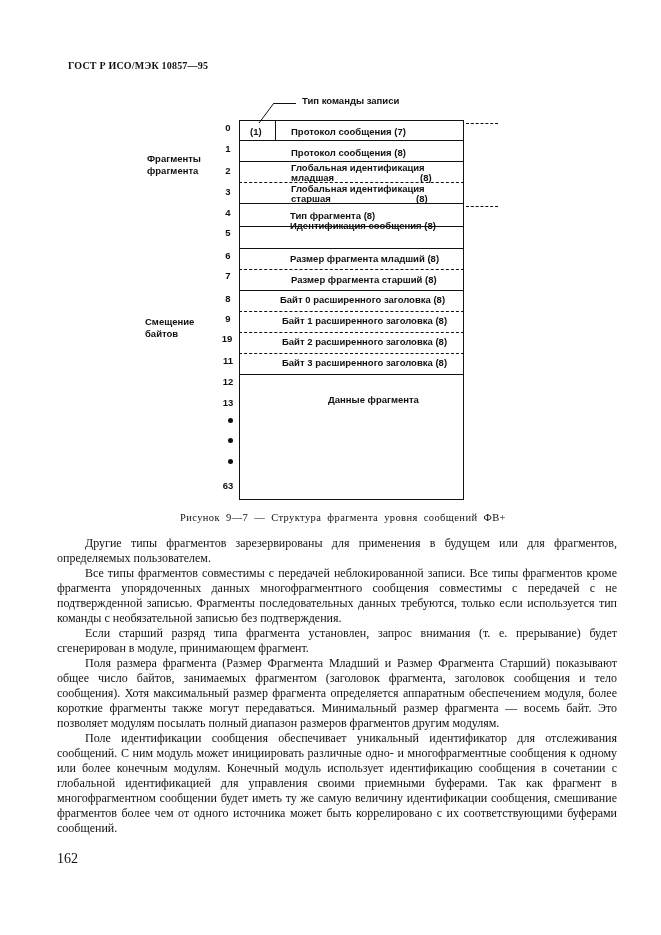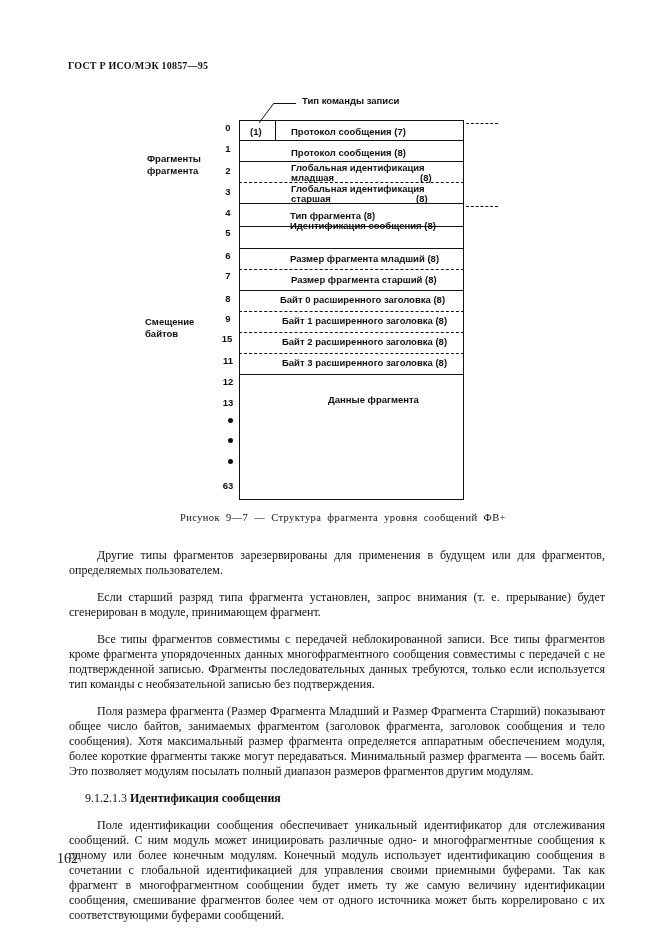--- a/index.html
+++ b/index.html
@@ -9,21 +9,21 @@
     .abs { position: absolute; }
     .doc-header { left: 68px; top: 60px; font-size: 10px; font-weight: bold; letter-spacing: 0.2px; }
     .diag-text { font-size: 9.5px; font-weight: bold; white-space: nowrap; }
     .num { font-size: 9.5px; font-weight: bold; width: 20px; text-align: center; }
     .hline { position: absolute; height: 0; border-top: 1.5px solid #111; }
     .dline { position: absolute; height: 0; border-top: 1.5px dashed #111; }
     .vline { position: absolute; width: 0; border-left: 1.5px solid #111; }
     .dot { position: absolute; width: 5px; height: 5px; border-radius: 50%; background: #111; }
     .caption { left: 180px; top: 512px; font-size: 10.5px; letter-spacing: 0.4px; word-spacing: 3px; }
     .body-text { left: 57px; width: 560px; font-size: 12px; line-height: 15px; text-align: justify; }
-    .para { margin: 12px; text-indent: 28px; }
+    .para { margin: 0; text-indent: 28px; }
     .heading { margin: 0; text-indent: 28px; }
     .heading b { font-weight: bold; }
     .page-num { left: 57px; top: 851px; font-size: 14px; }
   </style>
 </head>
 <body>
 
 <div class="abs serif doc-header">ГОСТ Р ИСО/МЭК 10857—95</div>
 
 <div>
@@ -46,21 +46,21 @@
   <div class="abs sans num" style="left:218px; top:122px;">0</div>
   <div class="abs sans num" style="left:218px; top:143px;">1</div>
   <div class="abs sans num" style="left:218px; top:165px;">2</div>
   <div class="abs sans num" style="left:218px; top:186px;">3</div>
   <div class="abs sans num" style="left:218px; top:207px;">4</div>
   <div class="abs sans num" style="left:218px; top:227px;">5</div>
   <div class="abs sans num" style="left:218px; top:250px;">6</div>
   <div class="abs sans num" style="left:218px; top:270px;">7</div>
   <div class="abs sans num" style="left:218px; top:293px;">8</div>
   <div class="abs sans num" style="left:218px; top:313px;">9</div>
-  <div class="abs sans num" style="left:217px; top:333px;">15</div>
+  <div class="abs sans num" style="left:217px; top:333px;">19</div>
   <div class="abs sans num" style="left:218px; top:355px;">11</div>
   <div class="abs sans num" style="left:218px; top:376px;">12</div>
   <div class="abs sans num" style="left:218px; top:397px;">13</div>
   <div class="dot" style="left:228px; top:418px;"></div>
   <div class="dot" style="left:228px; top:438px;"></div>
   <div class="dot" style="left:228px; top:459px;"></div>
   <div class="abs sans num" style="left:218px; top:480px;">63</div>
 
   <div class="vline" style="left:239px; top:120px; height:380px;"></div>
   <div class="vline" style="left:463px; top:120px; height:380px;"></div>
@@ -101,20 +101,19 @@
   <div class="abs sans diag-text" style="left:282px; top:315px;">Байт 1 расширенного заголовка (8)</div>
   <div class="abs sans diag-text" style="left:282px; top:336px;">Байт 2 расширенного заголовка (8)</div>
   <div class="abs sans diag-text" style="left:282px; top:357px;">Байт 3 расширенного заголовка (8)</div>
   <div class="abs sans diag-text" style="left:328px; top:394px;">Данные фрагмента</div>
 
   <div class="abs serif caption">Рисунок 9—7 — Структура фрагмента уровня сообщений ФВ+</div>
 </div>
 
 <div class="abs serif body-text" style="top:536px;">
   <p class="para">Другие типы фрагментов зарезервированы для применения в будущем или для фрагментов, определяемых пользователем.</p>
+  <p class="para">Все типы фрагментов совместимы с передачей неблокированной записи. Все типы фрагментов кроме фрагмента упорядоченных данных многофрагментного сообщения совместимы с передачей с не подтвержденной записью. Фрагменты последовательных данных требуются, только если используется тип команды с необязательной записью без подтверждения.</p>
   <p class="para">Если старший разряд типа фрагмента установлен, запрос внимания (т. е. прерывание) будет сгенерирован в модуле, принимающем фрагмент.</p>
-  <p class="para">Все типы фрагментов совместимы с передачей неблокированной записи. Все типы фрагментов кроме фрагмента упорядоченных данных многофрагментного сообщения совместимы с передачей с не подтвержденной записью. Фрагменты последовательных данных требуются, только если используется тип команды с необязательной записью без подтверждения.</p>
   <p class="para">Поля размера фрагмента (Размер Фрагмента Младший и Размер Фрагмента Старший) показывают общее число байтов, занимаемых фрагментом (заголовок фрагмента, заголовок сообщения и тело сообщения). Хотя максимальный размер фрагмента определяется аппаратным обеспечением модуля, более короткие фрагменты также могут передаваться. Минимальный размер фрагмента — восемь байт. Это позволяет модулям посылать полный диапазон размеров фрагментов другим модулям.</p>
-  <p class="heading"><span>9.1.2.1.3</span> <b>Идентификация сообщения</b></p>
   <p class="para">Поле идентификации сообщения обеспечивает уникальный идентификатор для отслеживания сообщений. С ним модуль может инициировать различные одно- и многофрагментные сообщения к одному или более конечным модулям. Конечный модуль использует идентификацию сообщения в сочетании с глобальной идентификацией для управления своими приемными буферами. Так как фрагмент в многофрагментном сообщении будет иметь ту же самую величину идентификации сообщения, смешивание фрагментов более чем от одного источника может быть коррелировано с их соответствующими буферами сообщений.</p>
 </div>
 
 <div class="abs serif page-num">162</div>
 
 </body></html>

